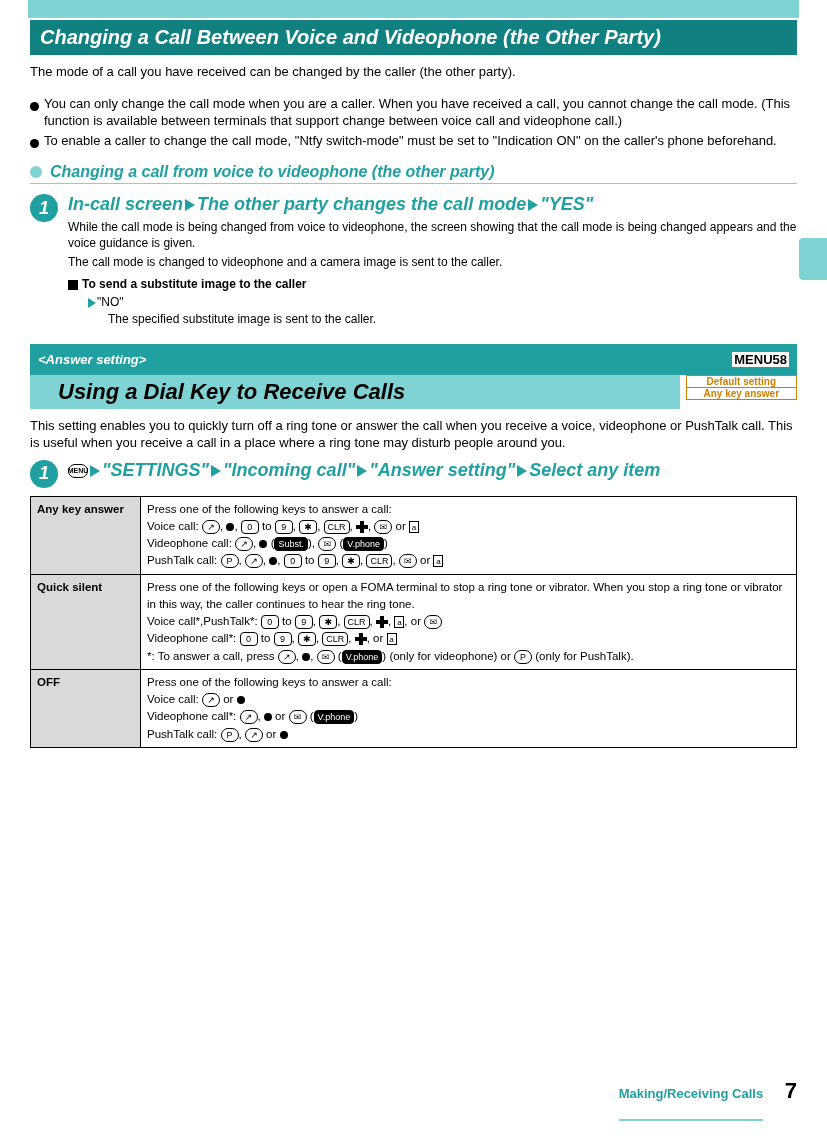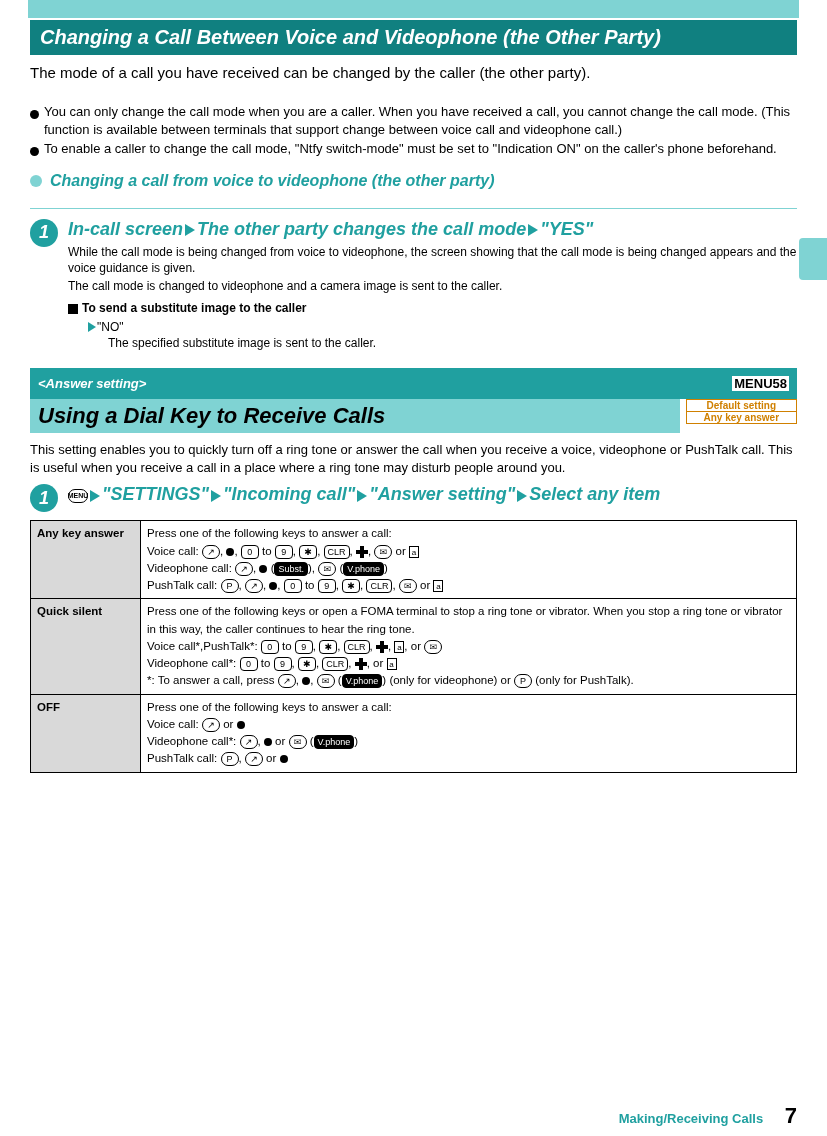--- a/index.html
+++ b/index.html
@@ -1,41 +1,41 @@
 <!DOCTYPE html>
 <html><head>
 <meta charset="utf-8">
 <style>
   *{box-sizing:border-box;margin:0;padding:0}
   body{font-family:Arial,Helvetica,sans-serif;font-size:13px;color:#000;width:827px;background:#fff}
   .page{padding:0 30px 20px 30px;position:relative}
   .topbar{height:18px;background:#7fd3d3;margin:0 -2px 2px -2px}
   .title-bar{background:#108080;color:#fff;font-weight:bold;font-size:20px;padding:6px 10px;font-style:italic}
-  .intro{margin:8px 0 20px 0;font-size:15px;line-height:1.35}
+  .intro{margin:8px 0 14px 0;font-size:13px;line-height:1.35}
   .bullets{margin-left:0}
   .bullets .b{display:flex;margin:2px 0;font-size:13px;line-height:1.35}
   .bullets .dot{width:14px;flex:none}
   .dot-circle{display:inline-block;width:9px;height:9px;border-radius:50%;background:#000;position:relative;top:3px}
-  .sub-title-row{display:flex;align-items:center;border-bottom:1px solid #7fd3d3;margin:14px 0 10px 0;padding-bottom:18px}
+  .sub-title-row{display:flex;align-items:center;border-bottom:1px solid #7fd3d3;margin:14px 0 10px 0;padding-bottom:2px}
   .sub-title-row .led{width:12px;height:12px;border-radius:50%;background:#7fd3d3;margin-right:8px}
   .sub-title-row .txt{color:#20a0a0;font-weight:bold;font-size:16px;font-style:italic}
   .step{display:flex;margin:8px 0}
   .step .num{width:28px;height:28px;border-radius:50%;background:#20a0a0;color:#fff;font-weight:bold;font-size:18px;display:flex;align-items:center;justify-content:center;flex:none;margin-right:10px;font-style:italic}
   .step .body{flex:1}
   .step h3{color:#20a0a0;font-size:18px;font-weight:bold;font-style:italic;margin-bottom:4px}
   .arrow{display:inline-block;width:0;height:0;border-top:6px solid transparent;border-bottom:6px solid transparent;border-left:10px solid #20a0a0;margin:0 2px;vertical-align:middle}
   .step .sm{font-size:12px;line-height:1.35;margin:2px 0}
   .sq{display:inline-block;width:10px;height:10px;background:#000;margin-right:4px;vertical-align:middle}
   .sub-sub{margin-left:20px;font-size:12px;line-height:1.4}
   .sub-sub .arrow2{display:inline-block;width:0;height:0;border-top:5px solid transparent;border-bottom:5px solid transparent;border-left:8px solid #20a0a0;margin-right:1px;vertical-align:middle}
   .answer-bar{background:#20a0a0;color:#fff;font-size:13px;padding:8px 8px;display:flex;justify-content:space-between;font-style:italic;font-weight:bold;margin-top:16px}
   .menu58{color:#000;background:#fff;padding:0 2px;font-style:normal;font-weight:bold}
   .answer-bar .right{font-style:normal}
   .big2-row{display:flex;align-items:flex-start}
-  .big2{flex:1;background:#7fd3d3;color:#000;font-weight:bold;font-size:22px;padding:4px 8px;font-style:italic;margin-right:6px}
+  .big2{flex:1;background:#7fd3d3;color:#000;font-weight:bold;font-size:22px;padding:4px 28px;font-style:italic;margin-right:6px}
   .def-box{font-size:10px;text-align:center}
   .def-box .d1{border:1px solid #d08000;color:#d08000;padding:0 20px;font-weight:bold}
   .def-box .d2{border:1px solid #d08000;color:#d08000;padding:0 4px;font-weight:bold;border-top:none}
   .desc{font-size:13px;line-height:1.35;margin:8px 0}
   .menu-icon{display:inline-flex;width:20px;height:14px;border:1px solid #000;border-radius:7px;background:#fff;vertical-align:middle;position:relative;font-size:7px;align-items:center;justify-content:center;font-style:normal;color:#000;padding:0 1px}
   .tbl{width:100%;border-collapse:collapse;margin-top:6px;font-size:11.5px}
   .tbl td{border:1px solid #000;padding:4px 6px;vertical-align:top;line-height:1.5}
   .tbl td.h{background:#d9d9d9;font-weight:bold;width:110px}
   .key{display:inline-block;border:1px solid #000;border-radius:4px;padding:0 3px;font-size:9px;line-height:12px;vertical-align:middle;background:#fff;min-width:18px;text-align:center}
   .keyr{border-radius:7px}

